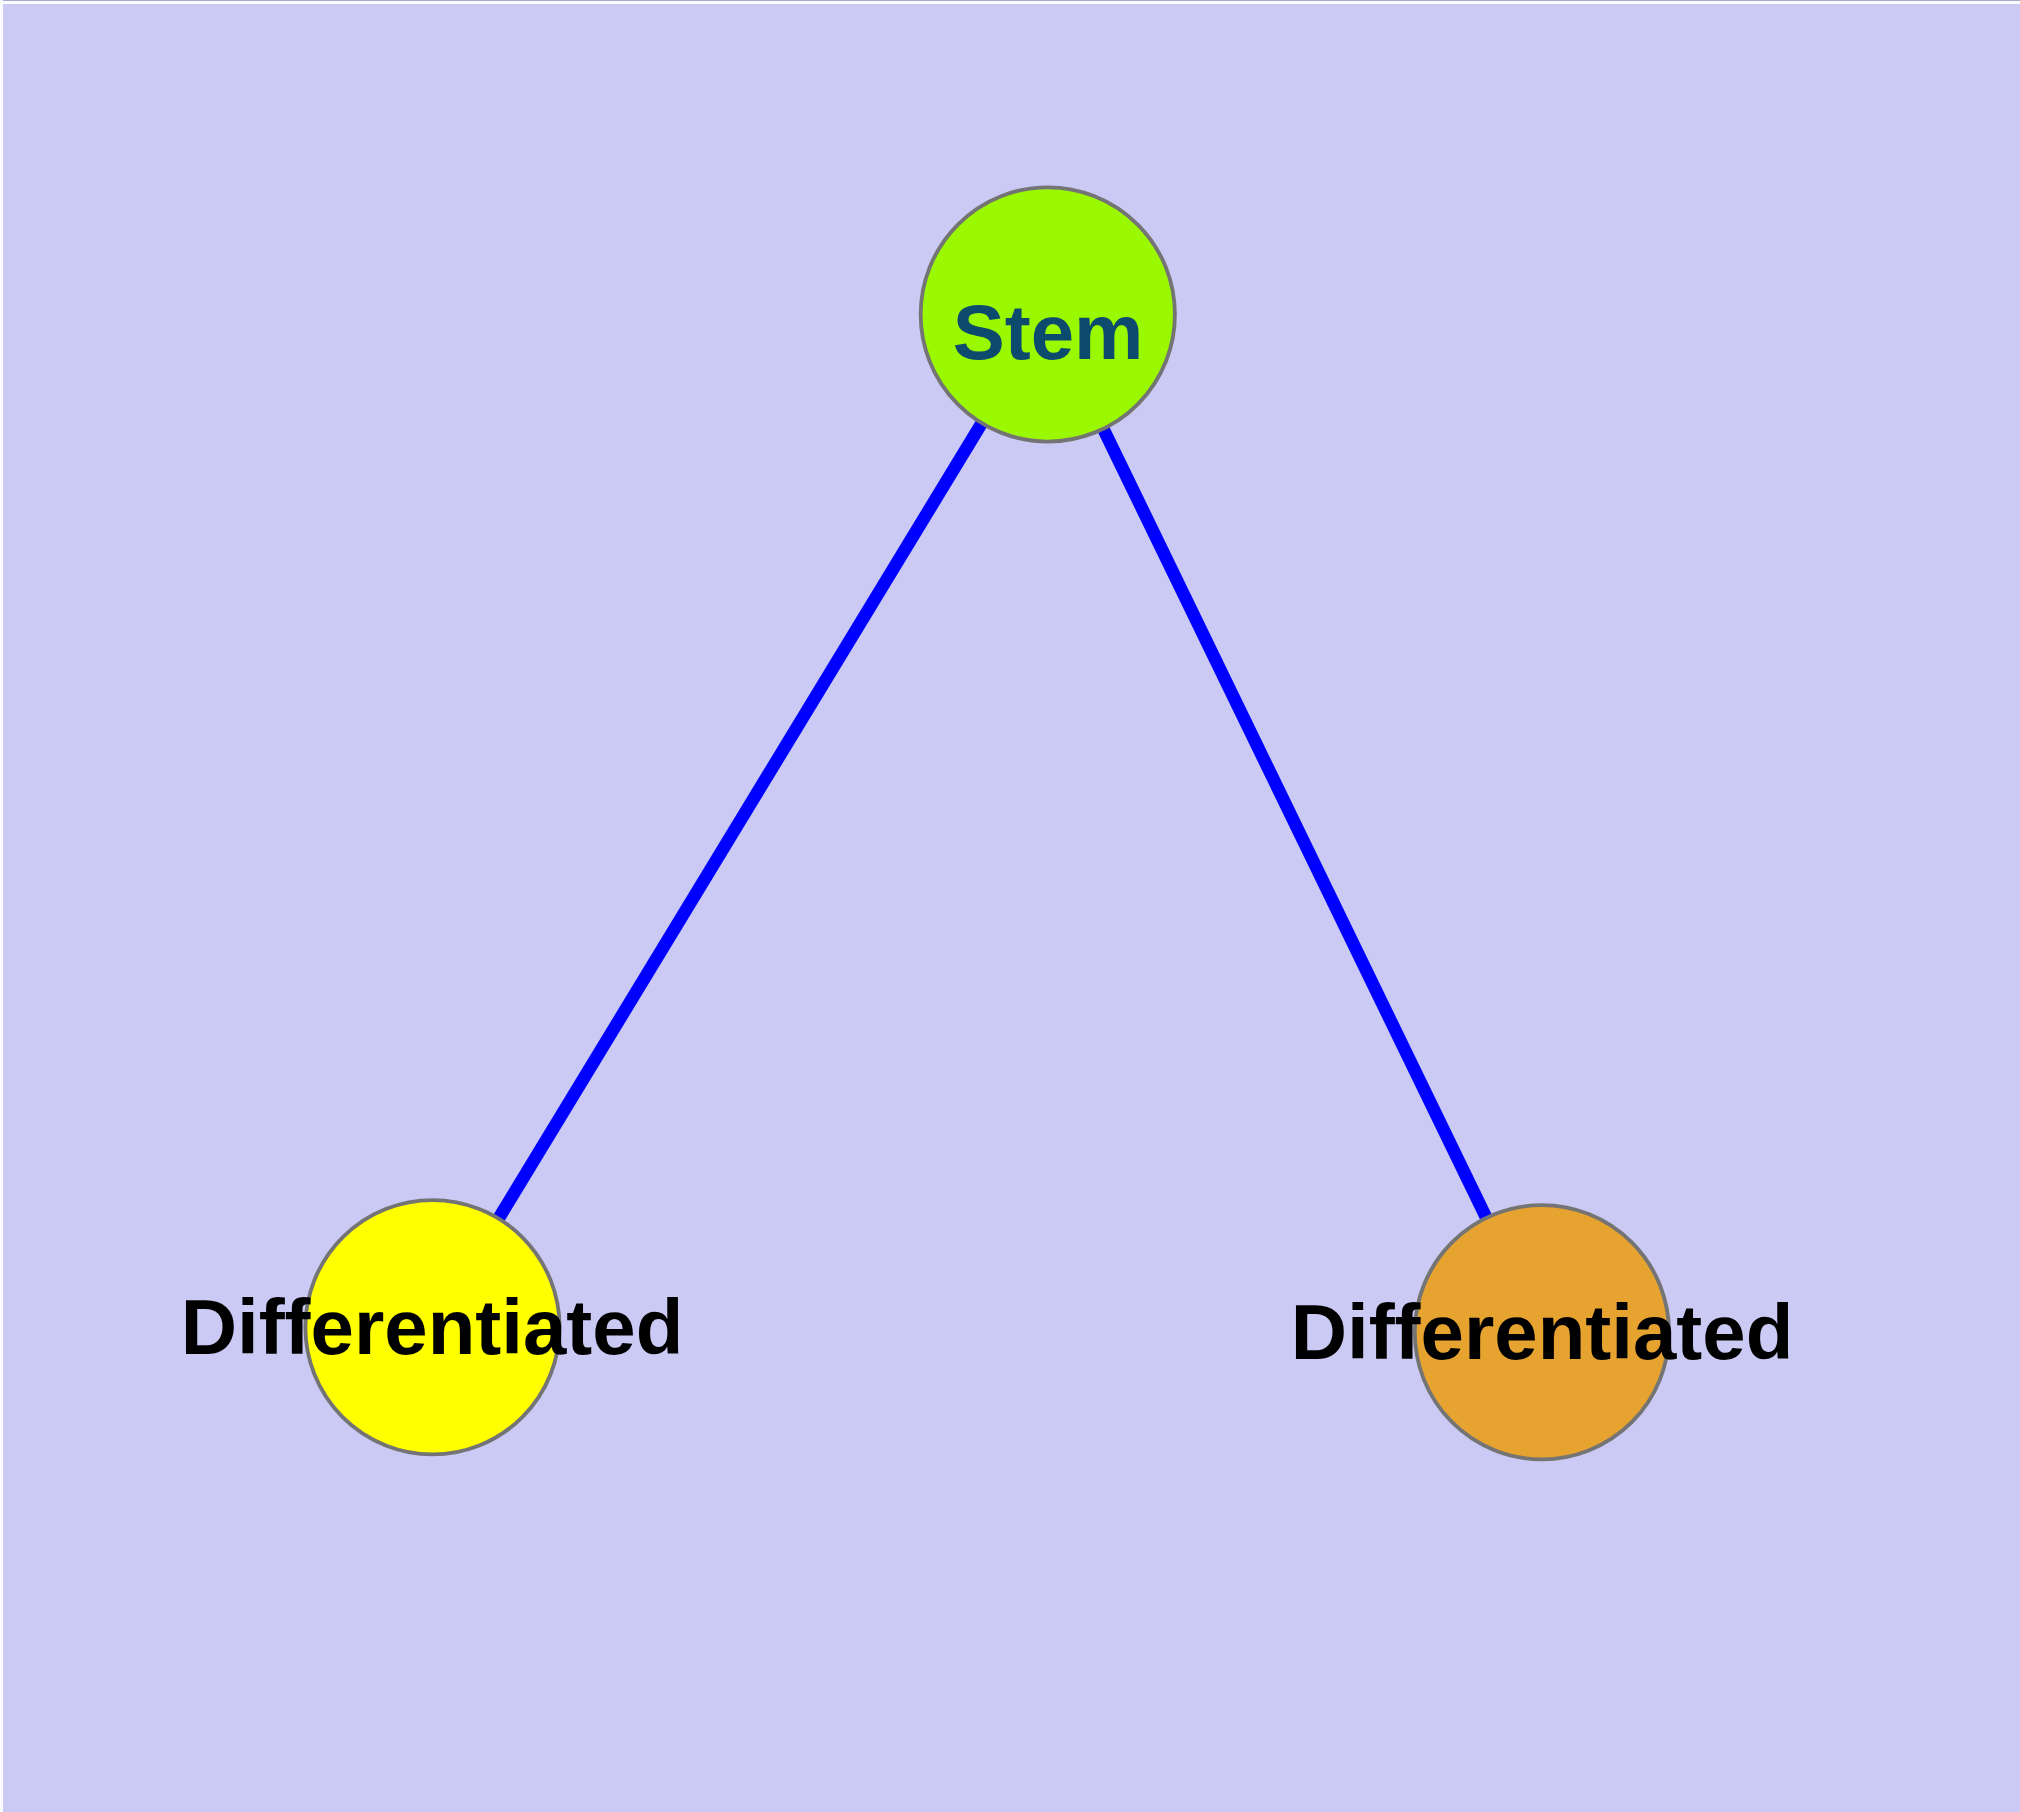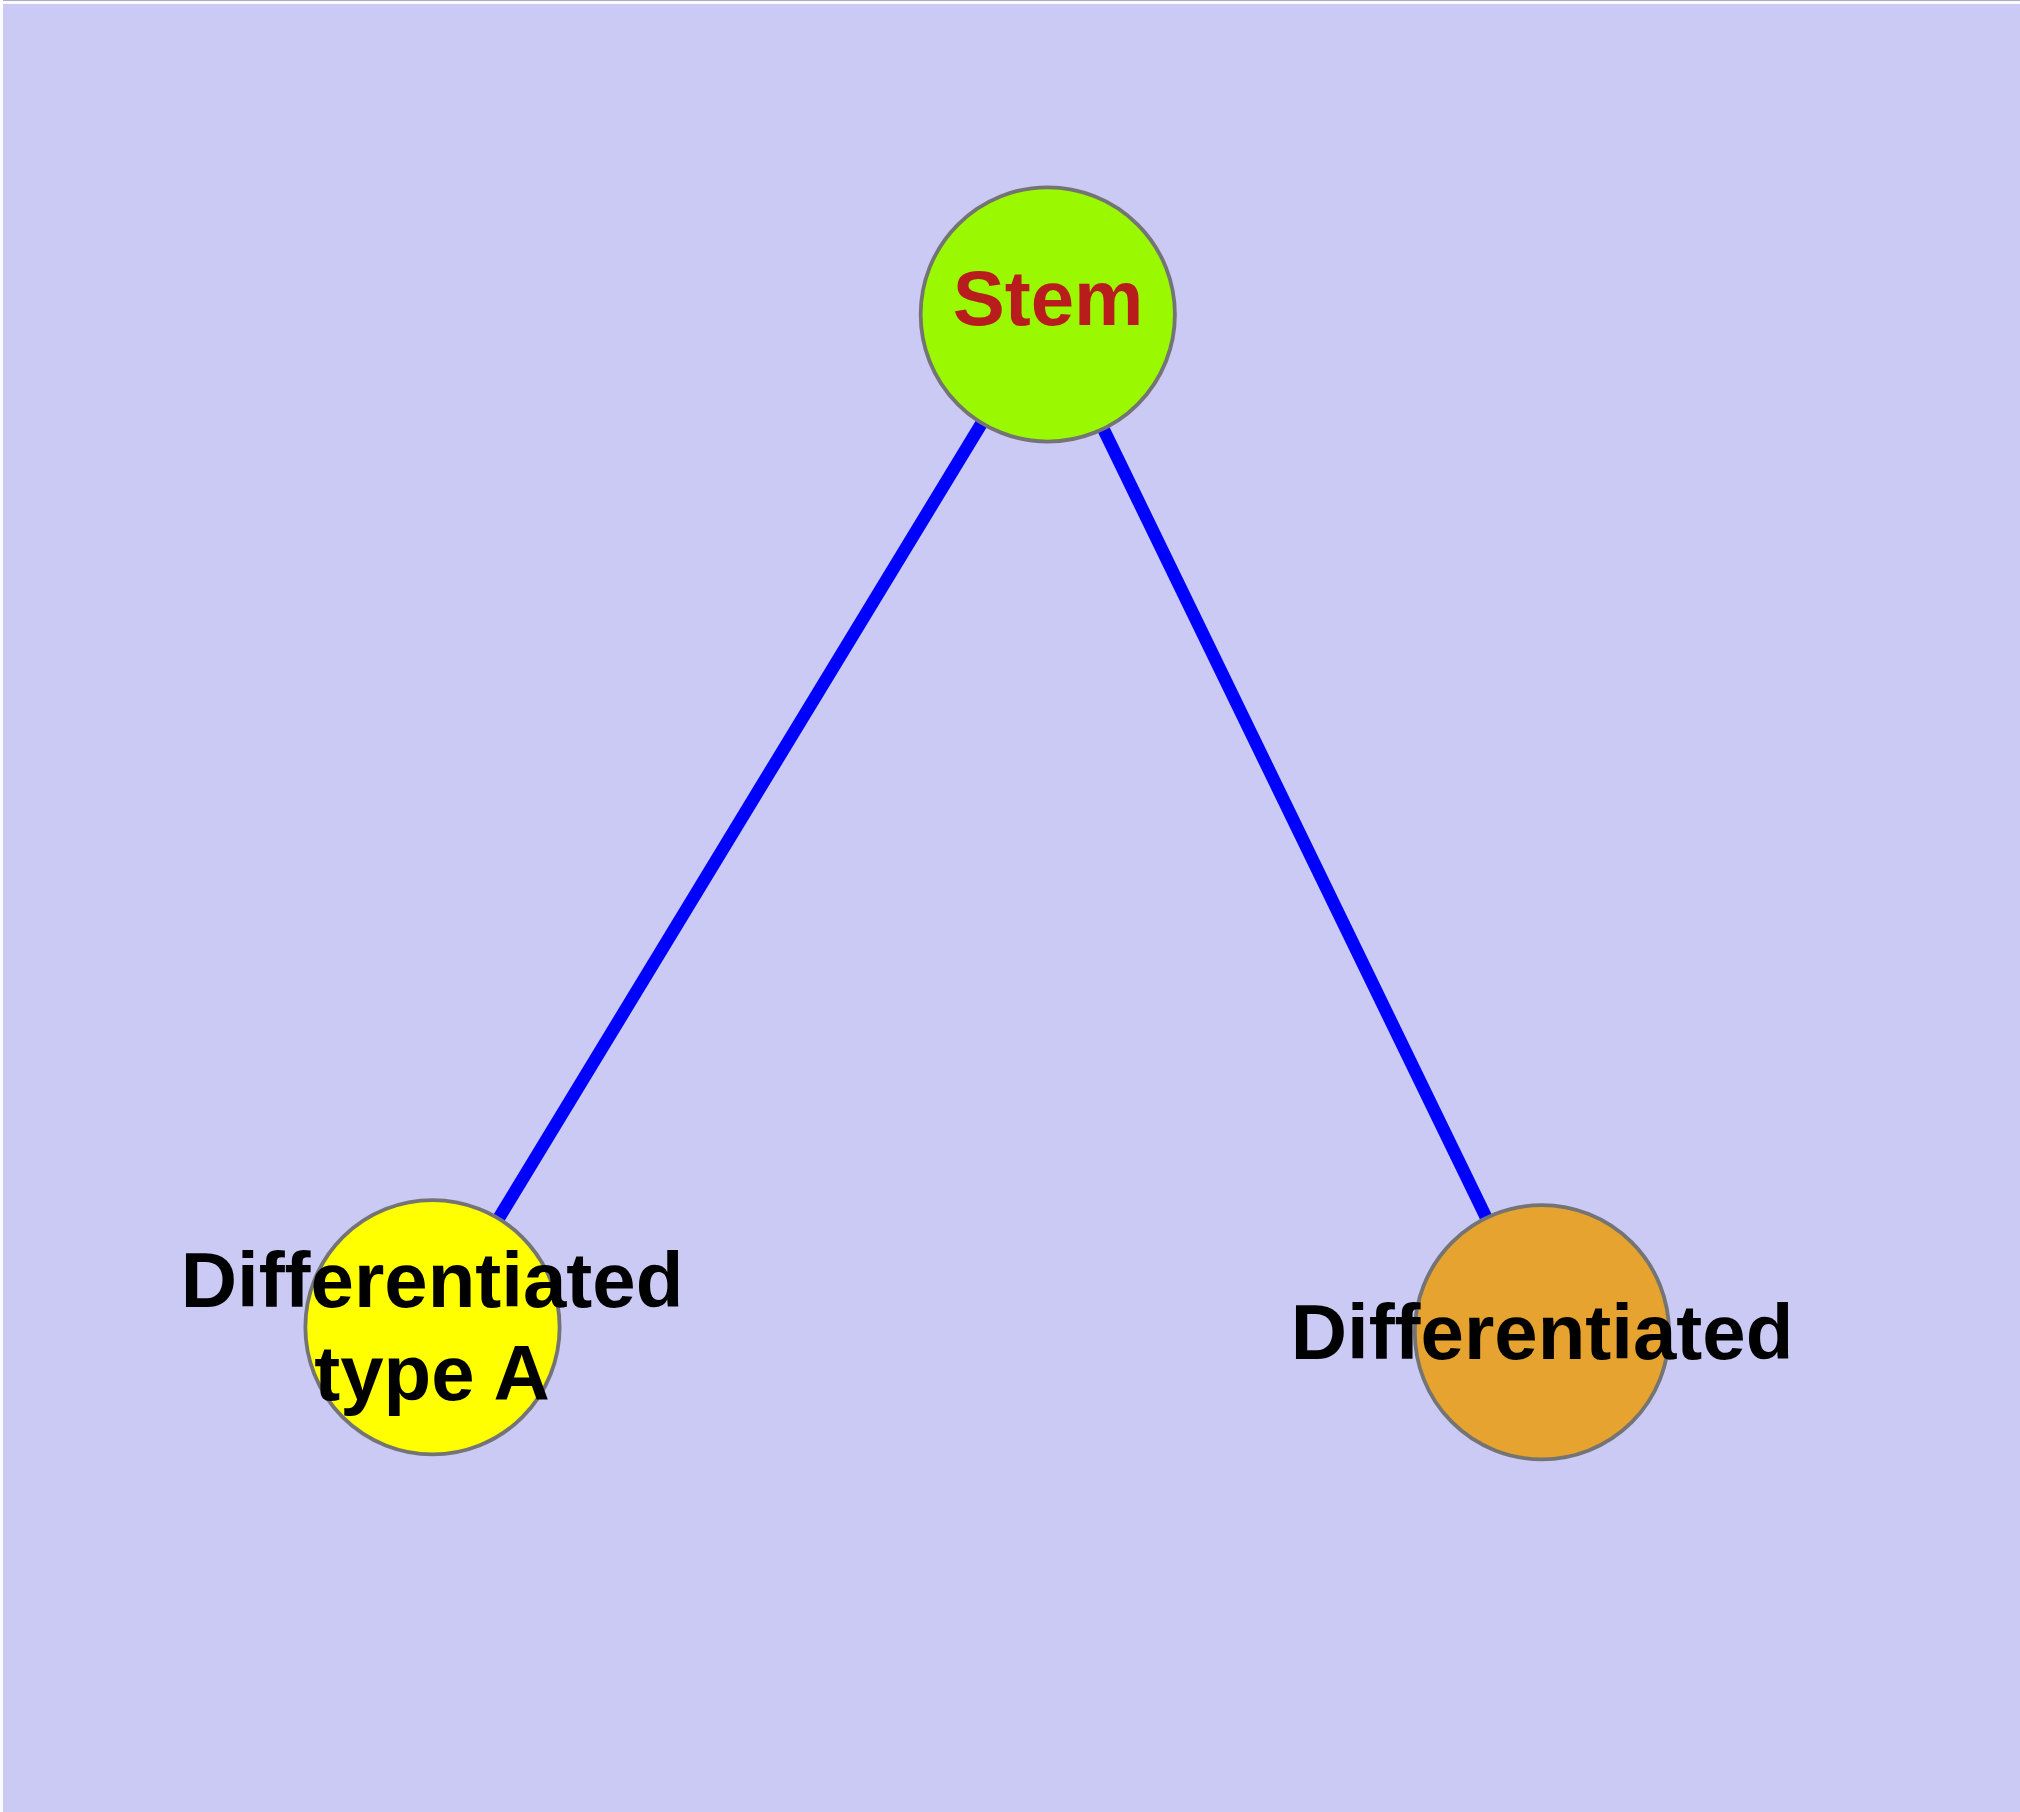--- a/index.html
+++ b/index.html
@@ -53,27 +53,26 @@
 <div class="canvas" style="background: rgb(202, 202, 244);">
 
   <svg class="graph-svg" viewBox="0 0 2384 2138" xmlns="http://www.w3.org/2000/svg">
     <line x1="1236" y1="371" x2="510" y2="1566" stroke="#0000FF" stroke-width="15"></line>
     <line x1="1236" y1="371" x2="1819" y2="1572" stroke="#0000FF" stroke-width="15"></line>
     <circle cx="1236" cy="371" r="150" fill="#9AF900" stroke="#747474" stroke-width="4.5"></circle>
     <circle cx="510" cy="1566" r="150" fill="#FFFF00" stroke="#747474" stroke-width="4.5"></circle>
     <circle cx="1819" cy="1572" r="150" fill="#E7A32F" stroke="#747474" stroke-width="4.5"></circle>
   </svg>
 
-  <div class="node-label" style="left: 1048px; top: 298px; color: #b91c1c; text-align: center;">
+  <div class="node-label" style="left: 1048px; top: 332px; color: #0c4a6e; text-align: center;">
     <div>Stem</div>
   </div>
 
   <div class="node-label" style="left: 432px; top: 1327px; color: rgb(0, 0, 0);">
     <div>Differentiated</div>
-    <div>type A</div>
   </div>
 
   <div class="node-label" style="left: 1542px; top: 1332px; color: rgb(0, 0, 0);">
     <div>Differentiated</div>
   </div>
 
   <div class="edge-artifact-top"></div>
   <div class="edge-artifact-left"></div>
 
 </div>

